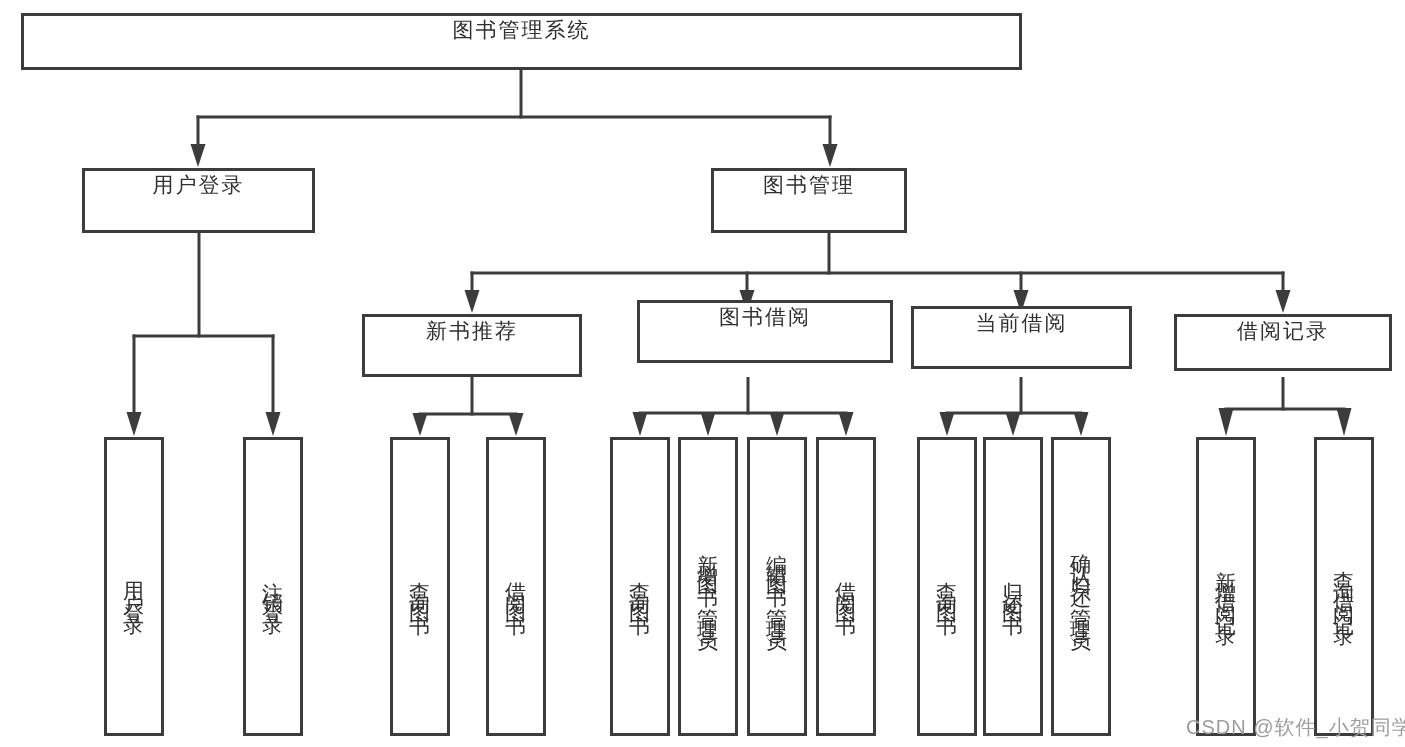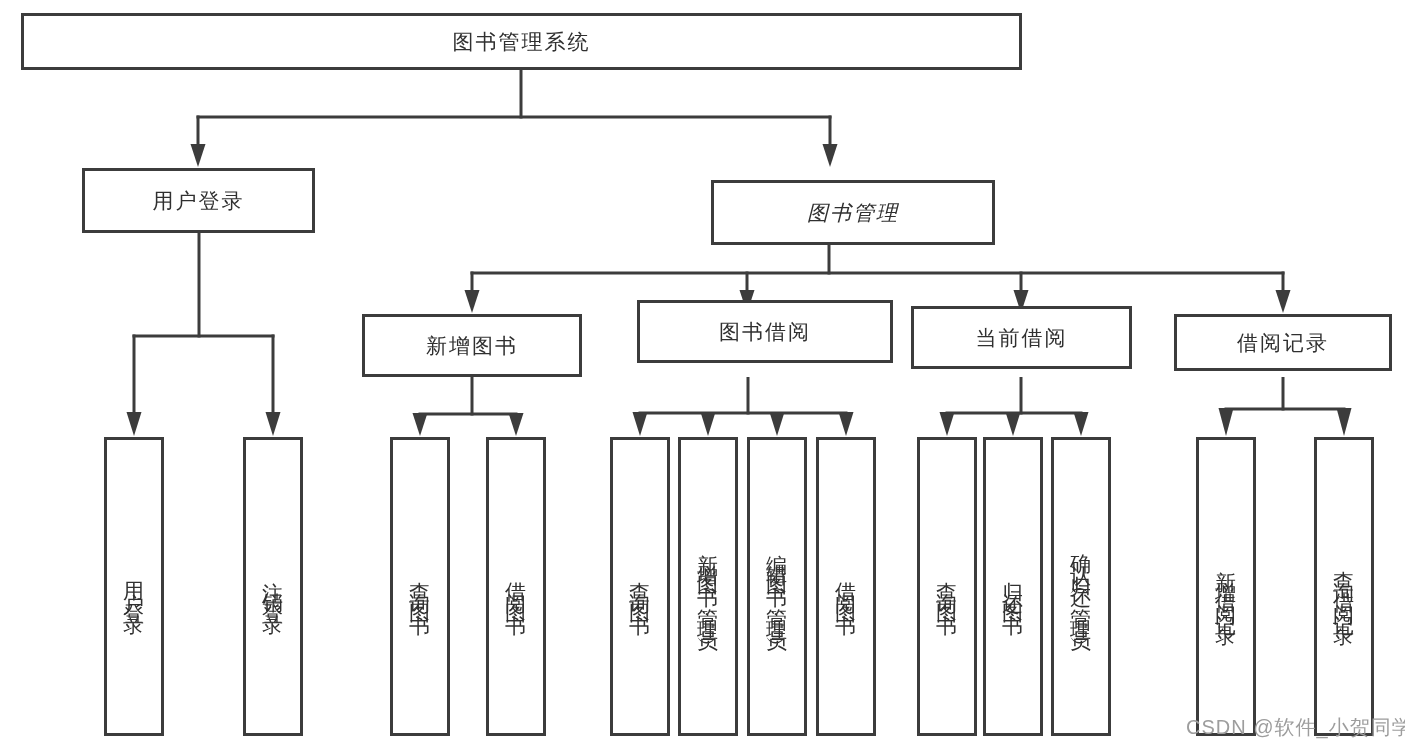--- a/index.html
+++ b/index.html
@@ -14,21 +14,21 @@
     position: absolute; left: 0; top: 0;
     width: 1405px; height: 747px;
     z-index: 1;
   }
   #connectors line { stroke: #3c3c3c; stroke-width: 3; }
   #connectors polygon { fill: #3c3c3c; }
   .hbox {
     position: absolute; box-sizing: border-box;
     background: #ffffff;
     border: 3px solid #3c3c3c;
-    display: flex; align-items: center; justify-content: center;
+    display: flex; justify-content: center;
     font-size: 21px; letter-spacing: 2px; color: #303030;
     z-index: 2;
   }
   .vbox {
     position: absolute; box-sizing: border-box;
     background: #ffffff;
     border: 3px solid #3c3c3c;
     display: flex; align-items: center; justify-content: center;
     z-index: 2;
     top: 437px; width: 60px; height: 299px;
@@ -103,26 +103,26 @@
   <polygon points="1336.5,408 1351.5,408 1344,436"></polygon>
 </svg>
 
 <div class="hbox" style="left:21px; top:13px; width:1001px; height:57px;">
   <span>图书管理系统</span>
 </div>
 
 <div class="hbox" style="left:82px; top:168px; width:233px; height:65px;">
   <span>用户登录</span>
 </div>
-<div class="hbox" style="left:711px; top:180px; width:284px; height:65px;font-style:italic;">
+<div class="hbox" style="left:711px; top:168px; width:196px; height:65px;">
   <span>图书管理</span>
 </div>
 
 <div class="hbox" style="left:362px; top:314px; width:220px; height:63px;">
-  <span>新增图书</span>
+  <span>新书推荐</span>
 </div>
 <div class="hbox" style="left:637px; top:300px; width:256px; height:63px;">
   <span>图书借阅</span>
 </div>
 <div class="hbox" style="left:911px; top:306px; width:221px; height:63px;">
   <span>当前借阅</span>
 </div>
 <div class="hbox" style="left:1174px; top:314px; width:218px; height:57px;">
   <span>借阅记录</span>
 </div>

